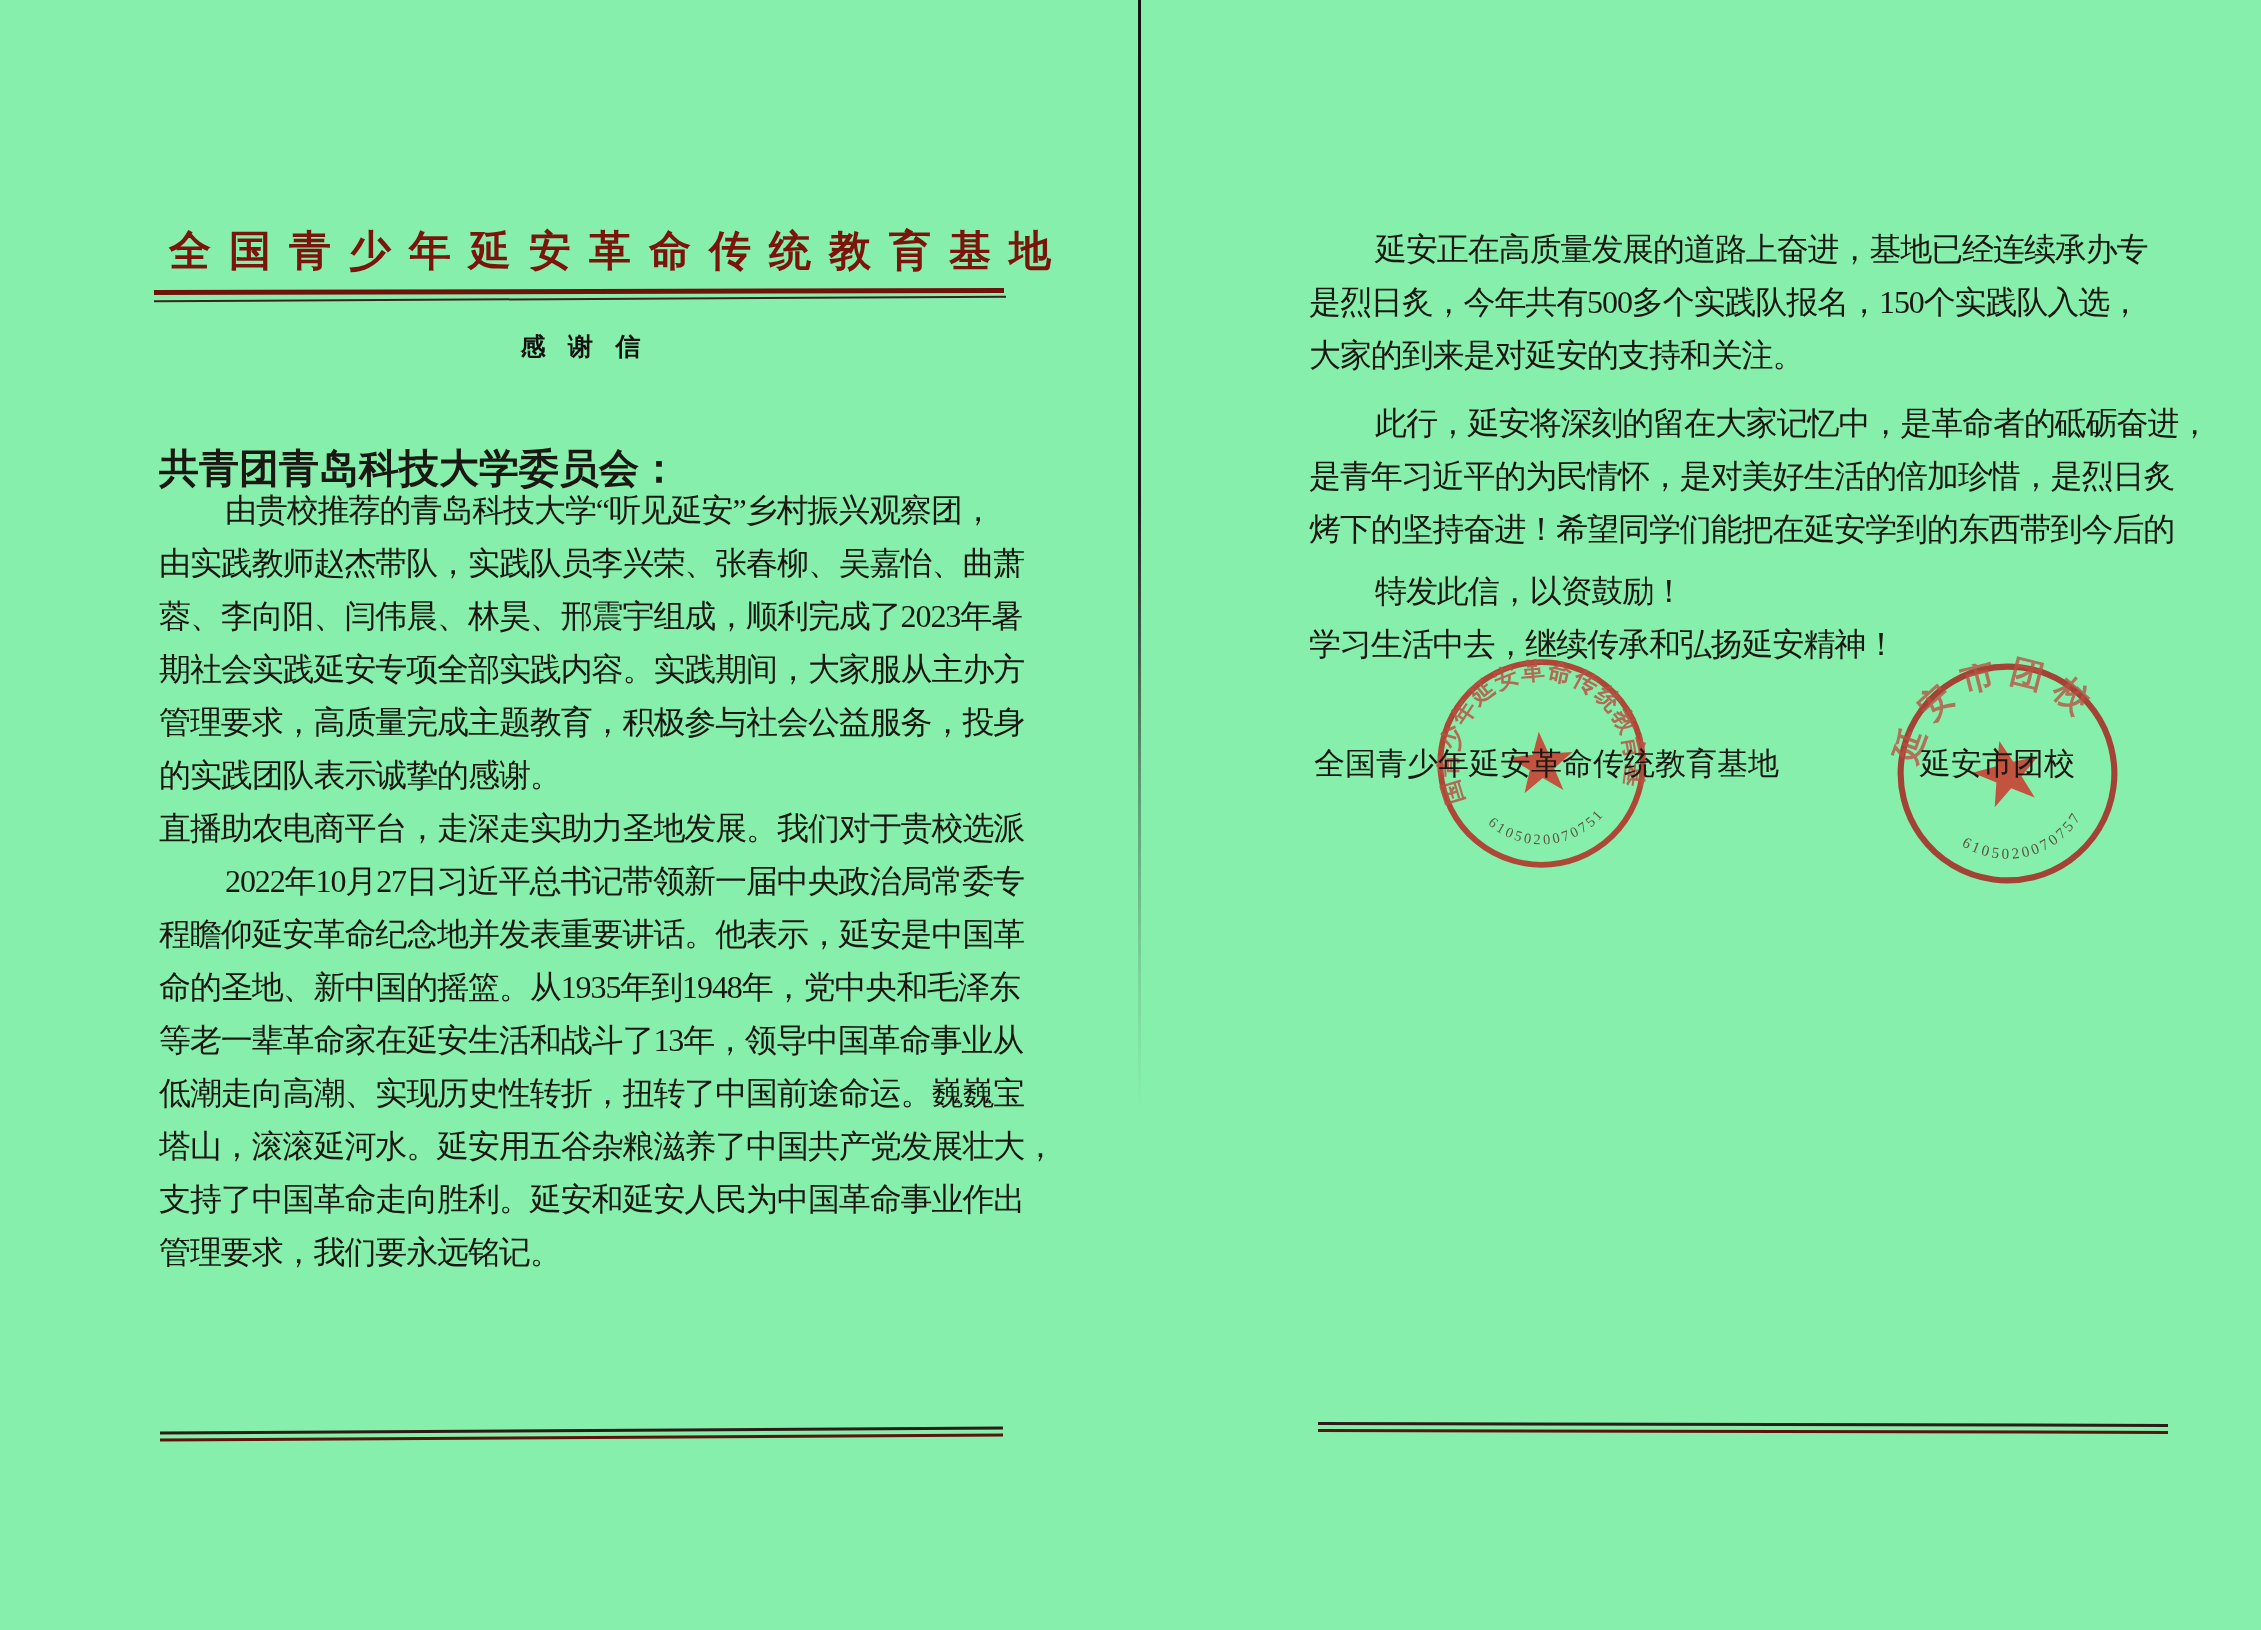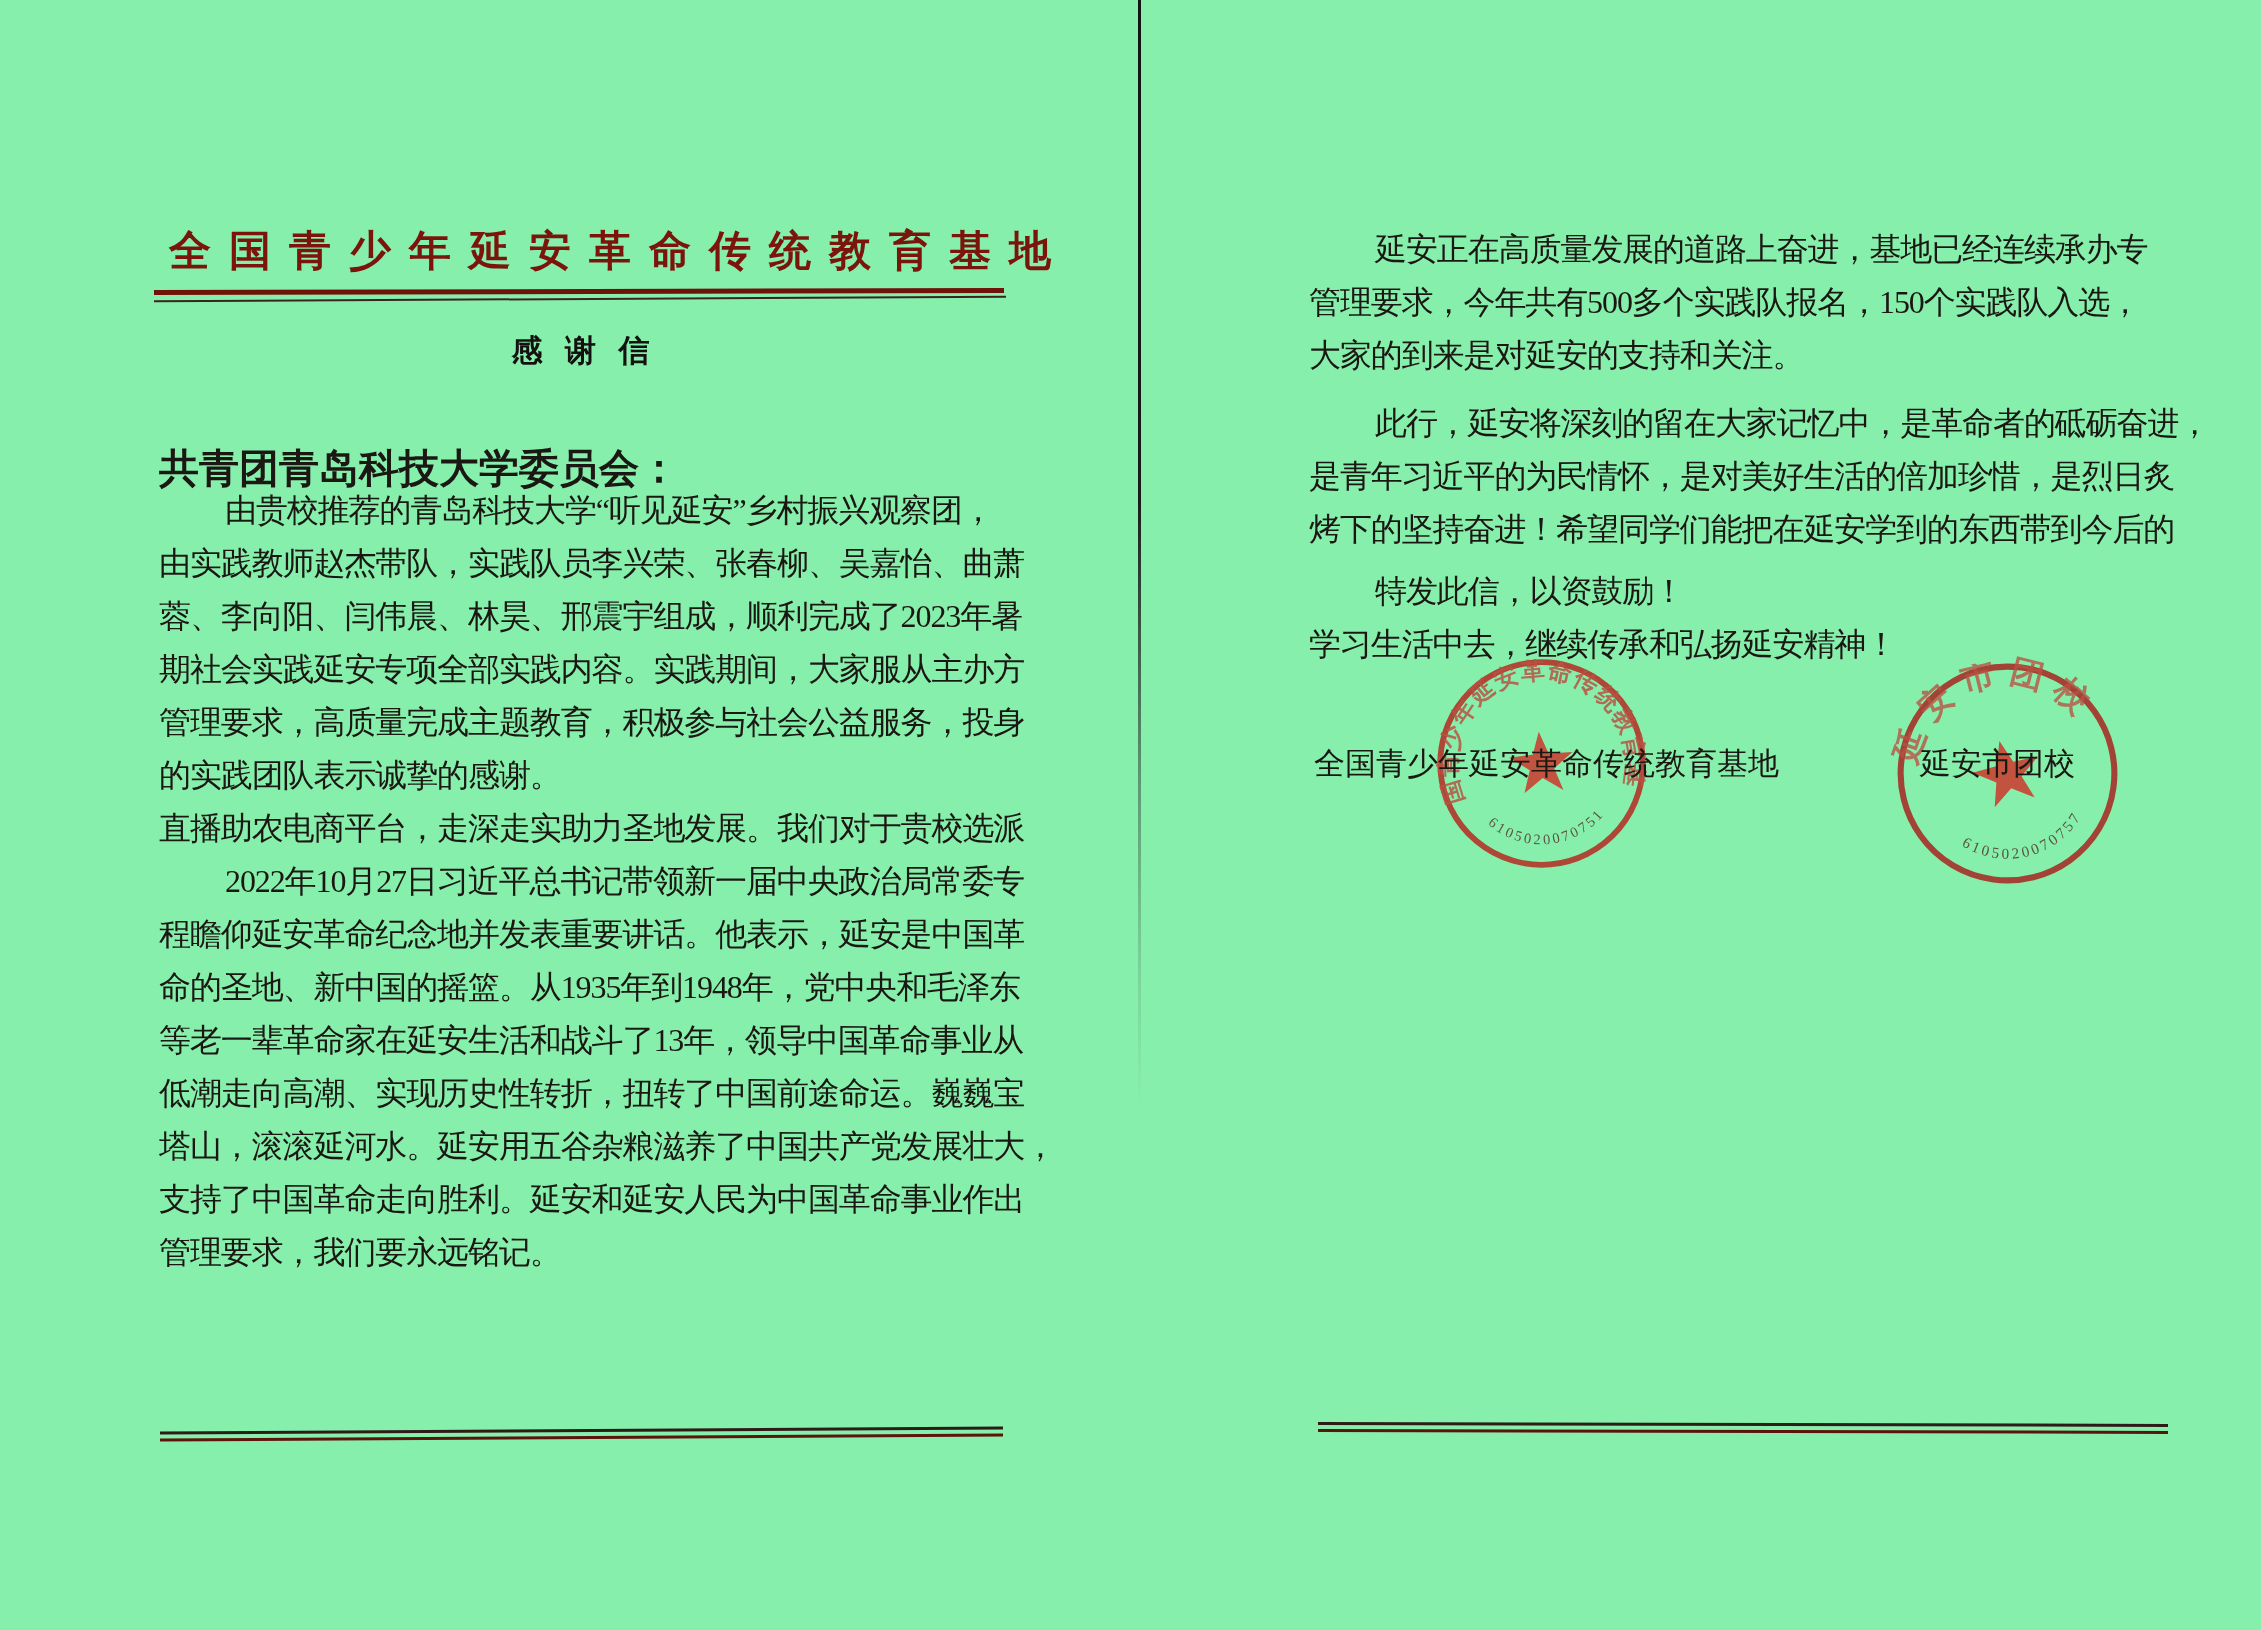--- a/index.html
+++ b/index.html
@@ -5,21 +5,21 @@
   html,body{margin:0;padding:0;background:#ffffff;}
   .scan{position:relative;width:2261px;height:1630px;background:#86efac;overflow:hidden;
         font-family:"Liberation Serif","DejaVu Serif",serif;color:#1b1713;}
   .abs{position:absolute;}
   
   .letterhead{left:151px;top:223px;width:859px;text-align:center;white-space:nowrap;
               font-size:42px;font-weight:bold;letter-spacing:18px;text-indent:18px;color:#7b150c;}
   .rule-a{left:154px;top:289px;width:850px;height:5.3px;background:#6e120a;transform:rotate(-0.15deg);}
   .rule-b{left:154px;top:298px;width:852px;height:2.3px;background:#3a241e;transform:rotate(-0.3deg);}
   .doc-title{left:151px;top:330px;width:859px;text-align:center;white-space:nowrap;
-             font-size:31px;font-weight:bold;letter-spacing:22.6px;text-indent:22.6px;color:#141110;margin:0;}
+             font-size:25px;font-weight:bold;letter-spacing:22.6px;text-indent:22.6px;color:#141110;margin:0;}
   .salutation{left:159px;top:448px;font-size:40px;font-weight:bold;line-height:42px;white-space:nowrap;}
   .body-left{left:159px;top:484px;width:878px;}
   .body-right{left:1309px;top:223px;width:886px;}
   .line{font-size:32px;line-height:53px;letter-spacing:-1.1px;white-space:nowrap;color:#1b1713;}
   .indent{padding-left:66px;}
   .gap-a{margin-top:15px;}
   .gap-b{margin-top:9px;}
   
   .foot-left{left:160px;top:1429px;width:843px;height:9.8px;box-sizing:border-box;
              border-top:3px solid #2e1b17;border-bottom:3px solid #5c130b;transform:rotate(-0.35deg);}
@@ -64,21 +64,21 @@
     <div class="line">支持了中国革命走向胜利。延安和延安人民为中国革命事业作出</div>
     <div class="line">管理要求，我们要永远铭记。</div>
   </div>
 
   <div class="abs foot-left"></div>
 
   <div class="abs seam"></div>
 
   <div class="abs body-right">
     <div class="line indent">延安正在高质量发展的道路上奋进，基地已经连续承办专</div>
-    <div class="line">管理要求，今年共有500多个实践队报名，150个实践队入选，</div>
+    <div class="line">是烈日炙，今年共有500多个实践队报名，150个实践队入选，</div>
     <div class="line">大家的到来是对延安的支持和关注。</div>
     <div class="line indent gap-a">此行，延安将深刻的留在大家记忆中，是革命者的砥砺奋进，</div>
     <div class="line">是青年习近平的为民情怀，是对美好生活的倍加珍惜，是烈日炙</div>
     <div class="line">烤下的坚持奋进！希望同学们能把在延安学到的东西带到今后的</div>
     <div class="line indent gap-b">特发此信，以资鼓励！</div>
     <div class="line">学习生活中去，继续传承和弘扬延安精神！</div>
   </div>
 
   <div class="abs stamp stamp1">
     <svg viewBox="0 0 300 300" width="100%" height="100%">

